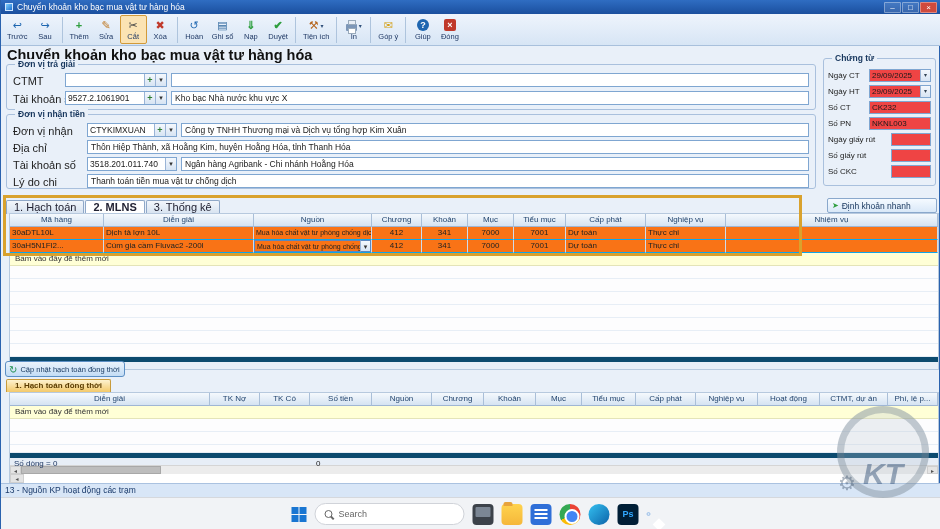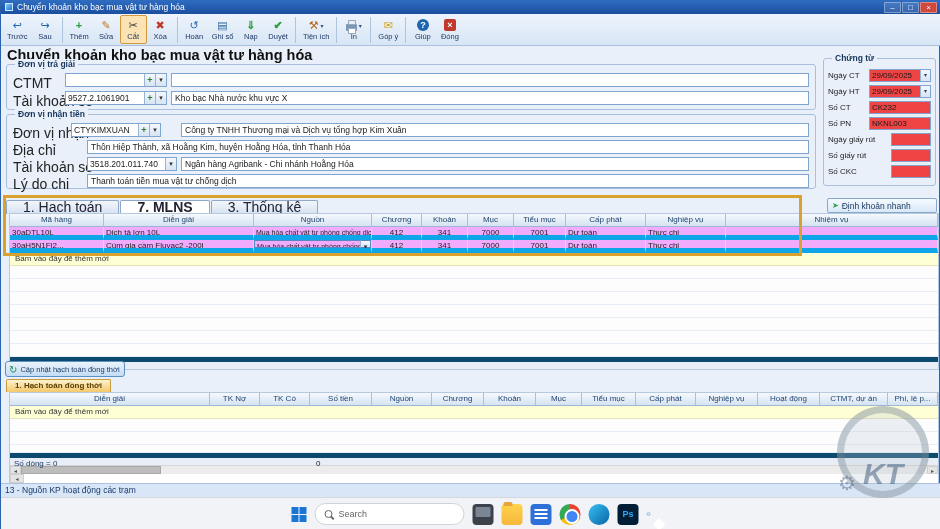--- a/index.html
+++ b/index.html
@@ -29,54 +29,54 @@
   .redx{display:inline-block;width:12px;height:12px;border-radius:2px;background:#c0392b;color:#fff;font-weight:bold;font-size:9px;line-height:12px;text-align:center}
   .pico{display:inline-block;width:11px;height:7px;background:#7d97b8;border-radius:1px;position:relative;margin-top:4px}
   .pico::before{content:"";position:absolute;left:2px;top:-4px;width:6px;height:3px;background:#e8eef6;border:1px solid #99aabb}
   .pico::after{content:"";position:absolute;left:2px;top:4px;width:6px;height:4px;background:#fff;border:1px solid #99aabb}
 
   
   .page-title{position:absolute;left:6px;top:47px;font-size:14.5px;font-weight:bold;color:#111}
 
   .gbox{position:absolute;border:1px solid #a9c0dd;border-radius:3px}
   .legend{position:absolute;top:-6px;left:8px;background:#e9f0f9;padding:0 3px;font-weight:bold;color:#17365d;font-size:8.5px;line-height:10px}
-  .flabel{position:absolute;font-size:14px;color:#222;white-space:nowrap}
+  .flabel{position:absolute;font-size:11px;color:#222;white-space:nowrap}
   .tin{position:absolute;height:14px;border:1px solid #7fa6d1;background:#fff;font-size:8.5px;padding:0 3px;line-height:12px;overflow:hidden;white-space:nowrap;font-family:"Liberation Sans",sans-serif}
   .combo{position:absolute;height:14px;border:1px solid #7fa6d1;background:#fff;display:flex}
   .ctext{flex:1;padding:0 2px;line-height:12px;overflow:hidden;white-space:nowrap;font-size:8.5px}
   .cbtn{width:11px;border-left:1px solid #9ab4d6;background:linear-gradient(#f4f8fd,#d7e4f3);text-align:center;font-size:7px;line-height:12px;color:#333}
   .cbtn.plus{font-size:9px;color:#2e7d32;font-weight:bold}
 
   .box-payer{left:5px;top:64px;width:810px;height:46px}
   .box-doc{left:822px;top:58px;width:113px;height:128px}
   .box-payee{left:5px;top:114px;width:810px;height:75px}
 
   .docrow{display:flex;align-items:center;height:16px;padding:0 4px}
   .docbody{padding-top:8px}
   .doclabel{flex:1;font-size:8px;color:#222;white-space:nowrap;overflow:hidden}
   .docin{height:13px;border:1px solid #7fa6d1;background:#ef4444;display:flex;align-items:center}
   .docin .dval{flex:1;font-size:8px;padding:0 2px;overflow:hidden;white-space:nowrap}
   .docin .dcaret{width:10px;text-align:center;font-size:6px;color:#345;background:linear-gradient(#f4f8fd,#d7e4f3);border-left:1px solid #9ab4d6;align-self:stretch;line-height:11px}
   .w62{width:62px}.w40{width:40px}
 
   
   .tabs{position:absolute;left:5px;top:200px;display:flex;height:14px}
-  .tab{padding:0 16px;line-height:12px;border:1px solid #8fa8c8;border-bottom:none;background:linear-gradient(#f2f6fb,#d6e2f0);margin-right:1px;border-radius:2px 2px 0 0;font-size:14px;color:#223}
+  .tab{padding:0 7px;line-height:12px;border:1px solid #8fa8c8;border-bottom:none;background:linear-gradient(#f2f6fb,#d6e2f0);margin-right:1px;border-radius:2px 2px 0 0;font-size:11px;color:#223}
   .tab.active{background:#fff;font-weight:bold}
   .quickbtn{position:absolute;left:826px;top:198px;width:110px;height:15px;border:1px solid #8aa8cc;border-radius:2px;background:linear-gradient(#f5faff,#d9e8f8);display:flex;align-items:center;gap:3px;padding:0 4px;font-size:8.5px;color:#17365d}
   .bolt{color:#2e9e3e;font-size:8px}
 
   
   .grid{position:absolute;left:8px;width:930px;background:#fff;border:1px solid #b7c9de}
   .grid1{top:213px}
   .grid2{top:392px}
   .grow{display:flex;height:13px}
   .cell{border-right:1px solid #cfdcec;overflow:hidden;white-space:nowrap;padding:0 2px;line-height:12px;font-size:8px;color:#222}
   .ghead .cell{background:linear-gradient(#f5f9fd,#d5e3f2);border-right:1px solid #aabfd8;border-bottom:1px solid #9fb6d4;text-align:center;color:#23456e;font-size:8px}
-  .drow .cell{background:#f0abfc;border-bottom:5px solid #0ea5e9}
+  .drow .cell{background:#f97316;border-bottom:1px solid #0ea5e9}
   .num{text-align:center}
   .addrow{background:#ffffd6;border-bottom:1px solid #e4e4b8;font-size:8px;color:#333;line-height:12px;padding-left:5px}
   .erow{background:#fdfdfe;border-bottom:1px solid #e7eef6}
   .erow.h8{height:8px}
   .countbar{height:12px;background:#e7eef7;border-top:5px solid #0c4a6e;font-size:8px;color:#1f3864;line-height:11px;padding-left:4px;position:relative}
   .total0{position:absolute;left:306px;top:0;font-size:8px;color:#222}
 
   .m0{width:94px}.m1{width:150px}.m2{width:118px}.m3{width:50px}.m4{width:46px}.m5{width:46px}.m6{width:52px}.m7{width:80px}.m8{width:80px}.m9{flex:1}
   .s0{width:200px}.s1{width:50px}.s2{width:50px}.s3{width:62px}.s4{width:60px}.s5{width:52px}.s6{width:52px}.s7{width:46px}.s8{width:54px}.s9{width:60px}.s10{width:62px}.s11{width:62px}.s12{width:68px}.s13{flex:1}
   .cellsmall{font-size:7px}
@@ -314,41 +314,41 @@
           <span class="docin w40">
             <span class="dval"></span>
           </span>
         </div>
     </div>
   </div>
 
   <div class="gbox box-payee">
     <span class="legend">Đơn vị nhận tiền</span>
     <span class="flabel" style="left:6px;top:10px">Đơn vị nhận</span>
-    <div class="combo" style="left:64px;top:8px;width:90px">
+    <div class="combo" style="left:80px;top:8px;width:90px">
       <span class="ctext">CTYKIMXUAN</span>
       <span class="cbtn plus">+</span>
       <span class="cbtn">▾</span>
     </div>
     <div class="tin" style="left:174px;top:8px;width:628px">Công ty TNHH Thương mại và Dịch vụ tổng hợp Kim Xuân</div>
     <span class="flabel" style="left:6px;top:27px">Địa chỉ</span>
     <div class="tin" style="left:80px;top:25px;width:722px">Thôn Hiệp Thành, xã Hoằng Kim, huyện Hoằng Hóa, tỉnh Thanh Hóa</div>
     <span class="flabel" style="left:6px;top:44px">Tài khoản số</span>
     <div class="combo" style="left:80px;top:42px;width:90px">
       <span class="ctext">3518.201.011.740</span>
       <span class="cbtn">▾</span>
     </div>
     <div class="tin" style="left:174px;top:42px;width:628px">Ngân hàng Agribank - Chi nhánh Hoằng Hóa</div>
     <span class="flabel" style="left:6px;top:61px">Lý do chi</span>
     <div class="tin" style="left:80px;top:59px;width:722px">Thanh toán tiền mua vật tư chống dịch</div>
   </div>
 
   <div class="tabs">
     <span class="tab">1. Hạch toán</span>
-    <span class="tab active">7. MLNS</span>
+    <span class="tab active">2. MLNS</span>
     <span class="tab">3. Thống kê</span>
   </div>
   <div class="quickbtn">
     <span class="bolt">➤</span>
     <span>Định khoản nhanh</span>
   </div>
 
   <div class="grid grid1">
     <div class="grow ghead">
       <div class="cell m0">Mã hàng</div>

